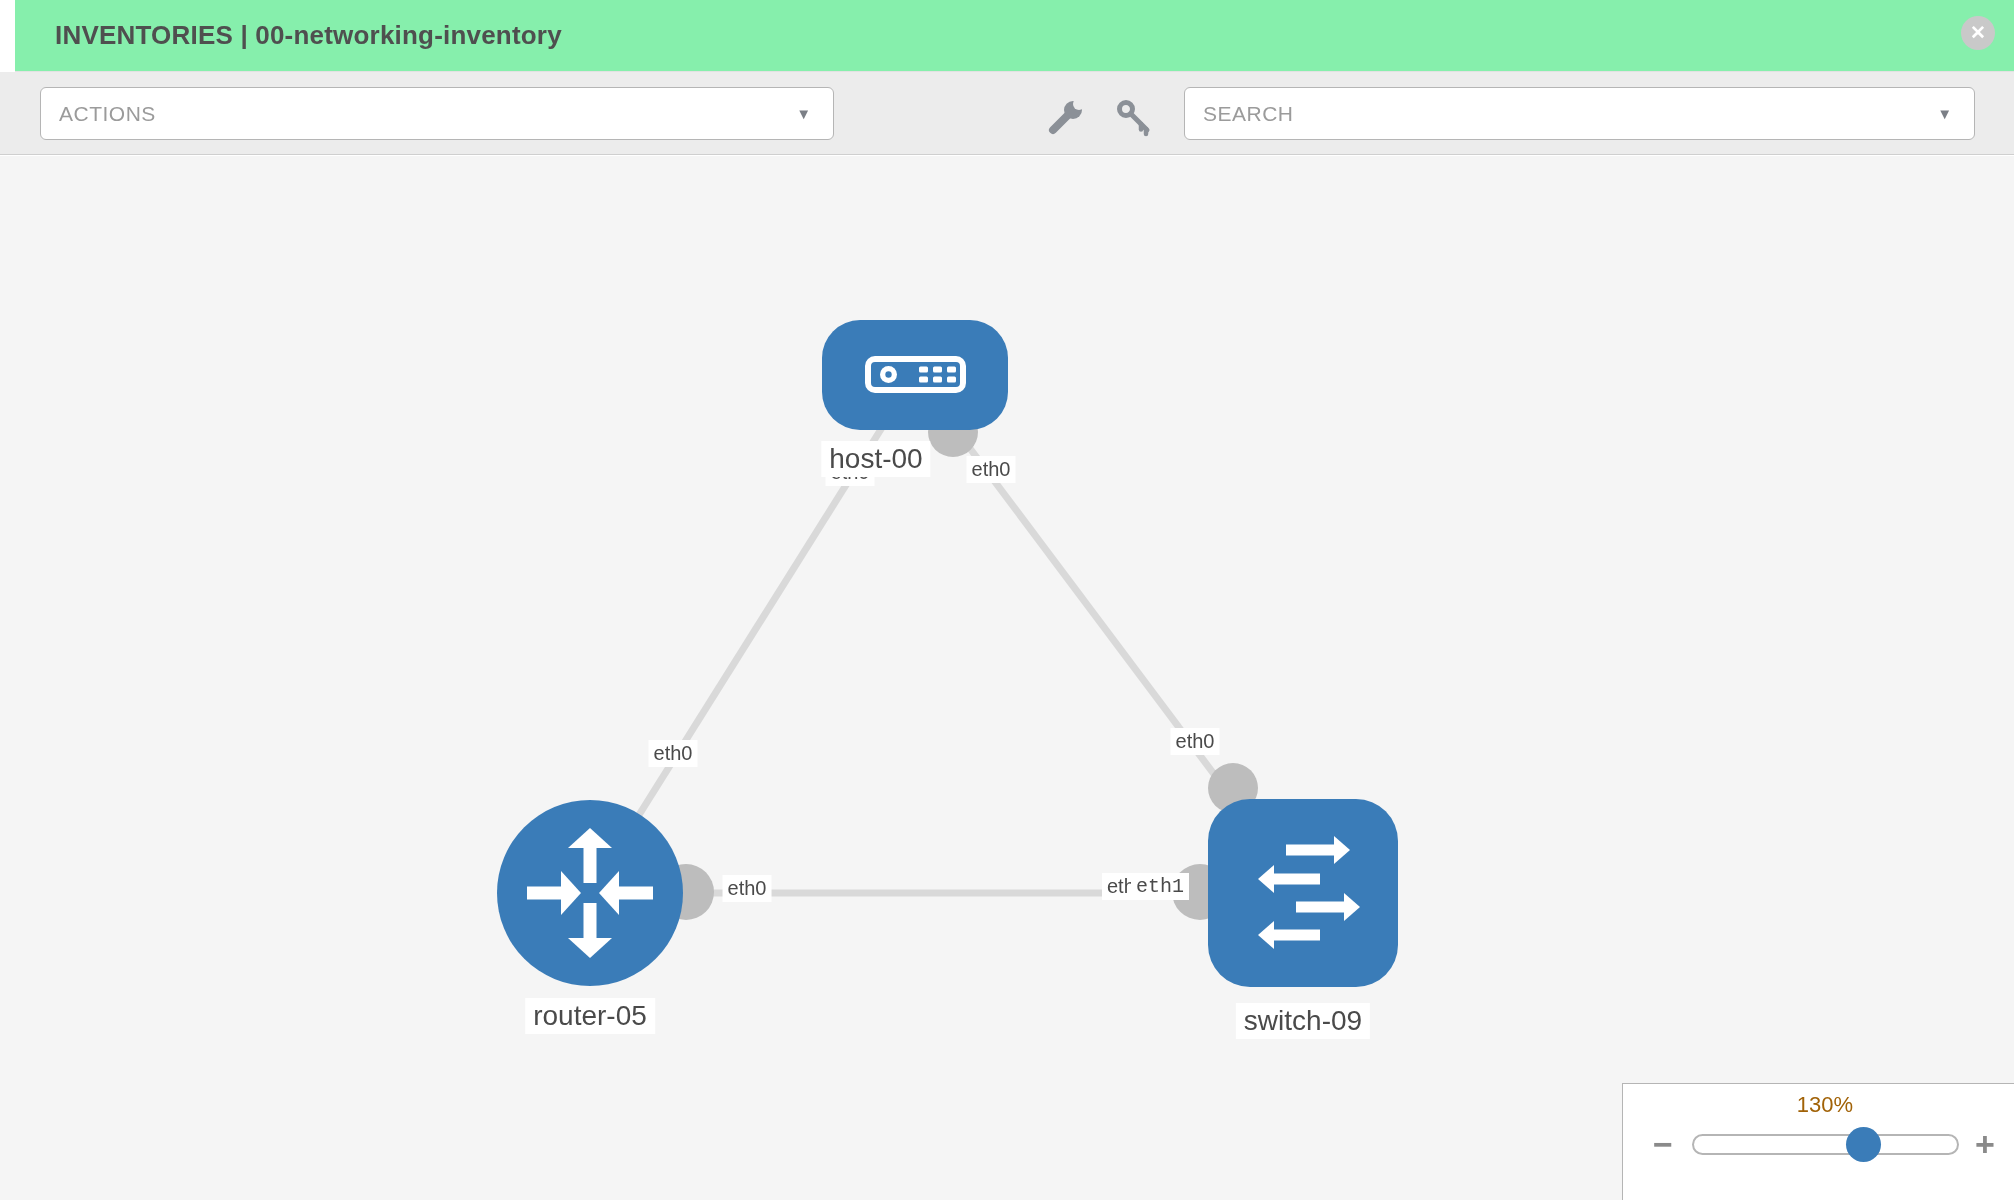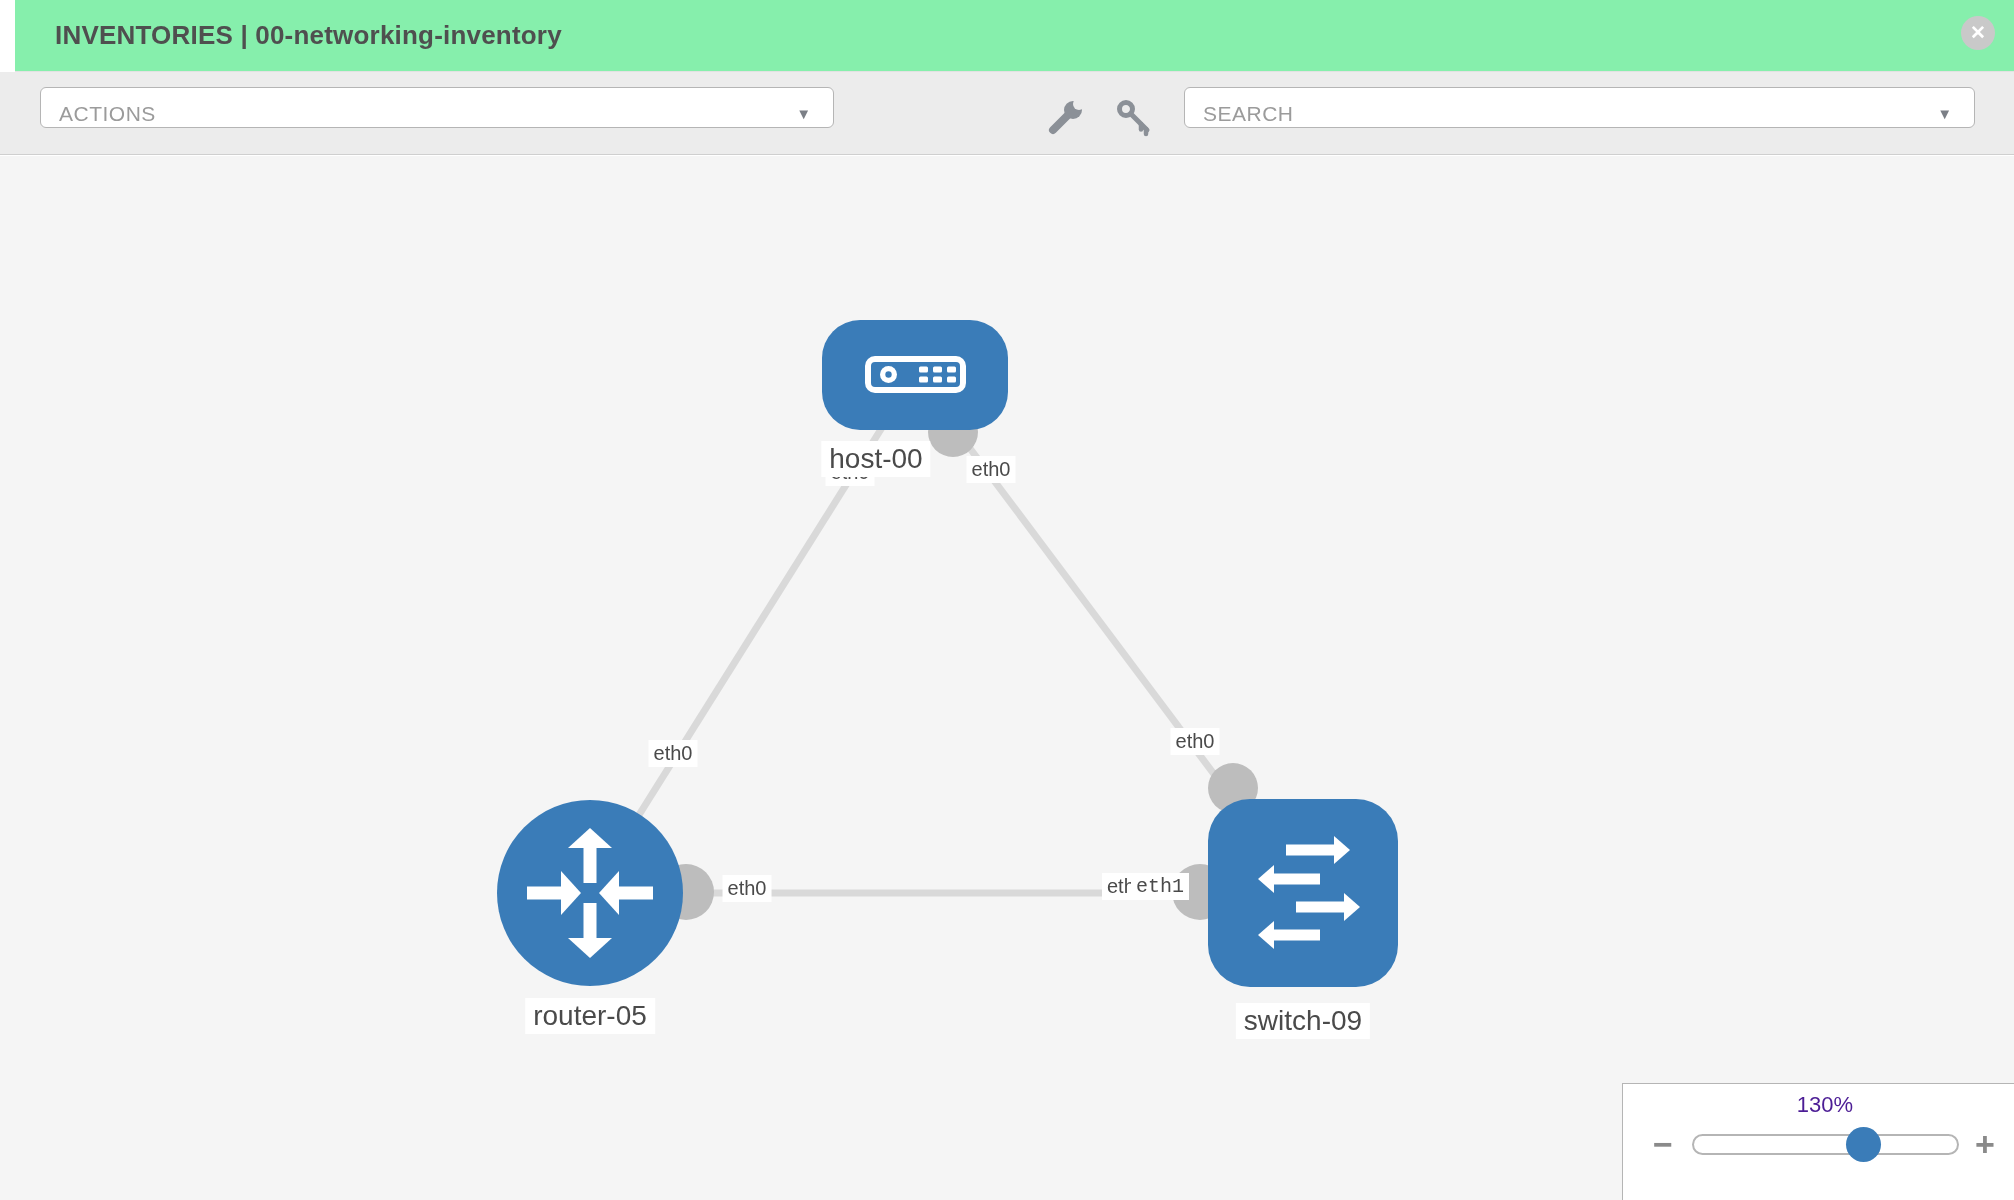--- a/index.html
+++ b/index.html
@@ -15,21 +15,21 @@
   .header-title { position:absolute; left:40px; top:0; line-height:71px;
                   font-size:26px; font-weight:bold; color:#4f4f4f; letter-spacing:0.2px; }
   .close-btn { position:absolute; right:34px; top:16px; width:34px; height:34px;
                border-radius:50%; background:#c9c9c9; color:#ffffff;
                font-size:19px; font-weight:bold; text-align:center; line-height:34px;
                cursor:pointer; }
 
   
   .toolbar { position:absolute; left:0; top:72px; width:2014px; height:83px;
              background:#ececec; border-bottom:1px solid #cfcfcf; }
-  .combo { position:absolute; top:15px; height:41px; background:#ffffff;
+  .combo { position:absolute; top:15px; height:53px; background:#ffffff;
            border:1px solid #b5b5b5; border-radius:6px; cursor:pointer; }
   .combo-actions { left:40px;  width:794px; }
   .combo-search  { left:1184px; width:791px; }
   .combo-label { position:absolute; left:18px; top:0; line-height:51px;
                  font-size:21px; color:#9b9b9b; letter-spacing:0.5px; }
   .combo-caret { position:absolute; right:22px; top:0; line-height:51px;
                  font-size:15px; color:#7b7f86; }
   .tool-icon { position:absolute; top:25px; width:40px; height:40px; cursor:pointer; }
   .tool-icon.wrench { left:1046px; }
   .tool-icon.key    { left:1114px; }
@@ -45,21 +45,21 @@
   .eth-chip { position:absolute; transform:translateX(-50%); z-index:2;
               background:#ffffff; color:#4a4a4a; font-size:20px;
               line-height:27px; padding:0 5px; white-space:nowrap; }
   .eth-chip.no-center { transform:none; }
   .eth-chip.front { z-index:3;font-family:Liberation Mono, monospace; }
 
   
   .zoom-panel { position:absolute; left:1622px; top:927px; width:393px; height:118px;
                 background:#ffffff; border:1px solid #b5b5b5; z-index:5; }
   .zoom-level { position:absolute; left:202px; top:21px; transform:translate(-50%,-50%);
-                font-size:22px; color:#4c1d95; }
+                font-size:22px; color:#a16207; }
   .zoom-minus, .zoom-plus { position:absolute; top:60px; transform:translate(-50%,-50%);
                 font-size:34px; font-weight:bold; color:#8a8a8a; cursor:pointer; line-height:34px; }
   .zoom-minus { left:40px; }
   .zoom-plus  { left:362px; }
   .zoom-track { position:absolute; left:69px; top:50px; width:267px; height:21px;
                 background:#ffffff; border:2px solid #b5b5b5; border-radius:11px; cursor:pointer; }
   .zoom-thumb { position:absolute; left:223px; top:43px; width:35px; height:35px;
                 border-radius:50%; background:#3a7cb8; cursor:grab; }
 </style>
 </head>

